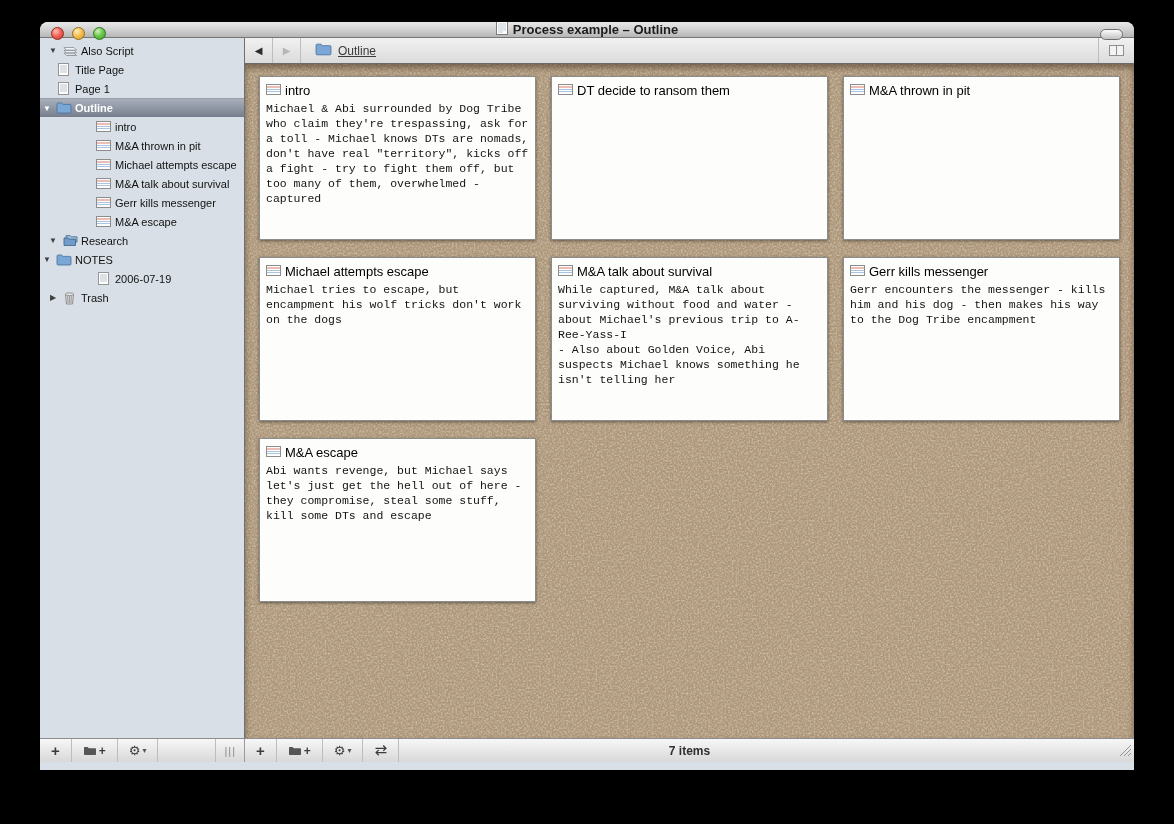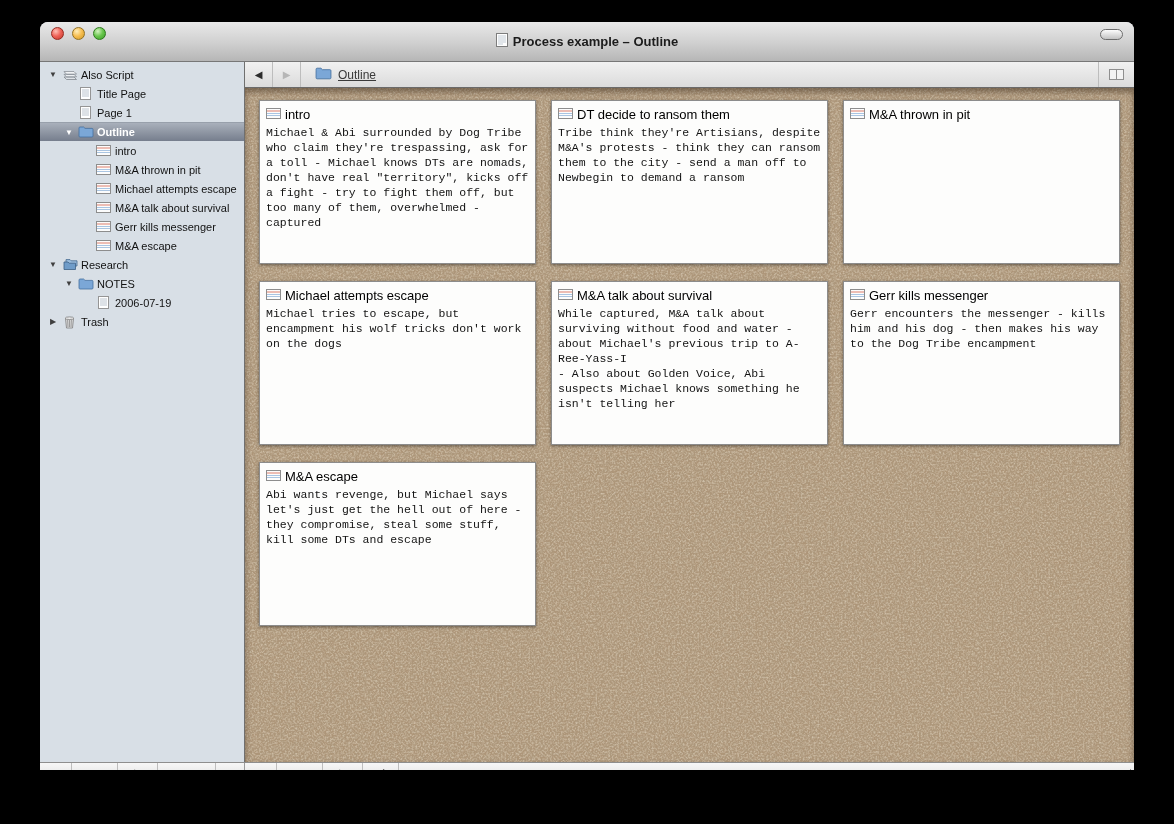--- a/index.html
+++ b/index.html
@@ -4,21 +4,21 @@
 <style>
   * { margin:0; padding:0; box-sizing:border-box; }
   html,body { width:1174px; height:824px; background:#000; overflow:hidden;
               font-family:"Liberation Sans", sans-serif; }
   .page { position:relative; width:1174px; height:824px; background:#000; }
 
   .window { position:absolute; left:40px; top:22px; width:1094px; height:748px;
             border-radius:8px 8px 0 0; overflow:hidden; background:#d8dfe6; }
 
   
-  .titlebar { position:relative; height:40px;
+  .titlebar { position:relative; height:16px;
     background:linear-gradient(#e9e9e9, #cfcfcf 55%, #b6b6b6);
     border-bottom:1px solid #777; display:flex; align-items:center; }
   .lights { position:absolute; left:11px; top:5px; display:flex; gap:8px; }
   .light { width:13px; height:13px; border-radius:50%; }
   .light.red   { background:radial-gradient(circle at 35% 30%, #ffc0b5, #ee6156 48%, #c0382c); border:1px solid #97291f;}
   .light.yellow{ background:radial-gradient(circle at 35% 30%, #ffeebb, #f6bd4f 48%, #cf9a28); border:1px solid #937021;}
   .light.green { background:radial-gradient(circle at 35% 30%, #d4f2c0, #68c64c 48%, #3c9c28); border:1px solid #2c7a1b;}
   .title-center { margin:0 auto; display:flex; align-items:center; gap:5px; }
   .title-text { font-size:13px; font-weight:600; color:#1c1c1c; }
   .lozenge { position:absolute; right:11px; top:7px; width:23px; height:11px;
@@ -26,21 +26,21 @@
     background:linear-gradient(#fdfdfd, #c2c2c2); }
 
   
   .wbody { display:flex; height:700px; }
 
   
   .sidebar { width:205px; background:#d8dfe6; border-right:1px solid #6f6f6f;
              padding-top:3px; overflow:hidden; }
   .srow { height:19px; display:flex; align-items:center; font-size:11px; color:#111;
           white-space:nowrap; overflow:hidden; cursor:default; }
-  .lvl0 { padding-left:6px; } .lvl1 { padding-left:22px; } .lvl2 { padding-left:40px; }
+  .lvl0 { padding-left:6px; } .lvl1 { } .lvl2 { padding-left:40px; }
   .disc { width:14px; font-size:8px; color:#3f3f3f; text-align:center; flex:none; }
   .ic { width:19px; display:inline-flex; justify-content:center; align-items:center; flex:none; }
   .lbl { padding-left:2px; }
   .srow.selected { background:linear-gradient(#a9b0bb, #767e8d);
                    border-top:1px solid #98a0ab; }
   .srow.selected .lbl { color:#fff; font-weight:bold; }
   .srow.selected .disc { color:#fff; }
 
   
   .main { width:889px; display:flex; flex-direction:column; }
@@ -358,21 +358,20 @@
             <span>
               <svg width="15" height="11" viewBox="0 0 15 11">
                     <rect x="0.5" y="0.5" width="14" height="10" fill="#fcfcfc" stroke="#8d8d8d"></rect>
                     <line x1="1" y1="3" x2="14" y2="3" stroke="#dd7f6d"></line>
                     <line x1="1" y1="5.5" x2="14" y2="5.5" stroke="#aac5e2"></line>
                     <line x1="1" y1="7.5" x2="14" y2="7.5" stroke="#aac5e2"></line>
                   </svg>
             </span>
             <span class="card-title">DT decide to ransom them</span>
           </div>
-          <div class="card-body">Tribe think they're Artisians, despite M&amp;A's protests - think they can ransom them to the city - send a man off to Newbegin to demand a ransom</div>
         </div>
 
         <div class="card" style="left:598px; top:12px;">
           <div class="card-title-row">
             <span>
               <svg width="15" height="11" viewBox="0 0 15 11">
                     <rect x="0.5" y="0.5" width="14" height="10" fill="#fcfcfc" stroke="#8d8d8d"></rect>
                     <line x1="1" y1="3" x2="14" y2="3" stroke="#dd7f6d"></line>
                     <line x1="1" y1="5.5" x2="14" y2="5.5" stroke="#aac5e2"></line>
                     <line x1="1" y1="7.5" x2="14" y2="7.5" stroke="#aac5e2"></line>

